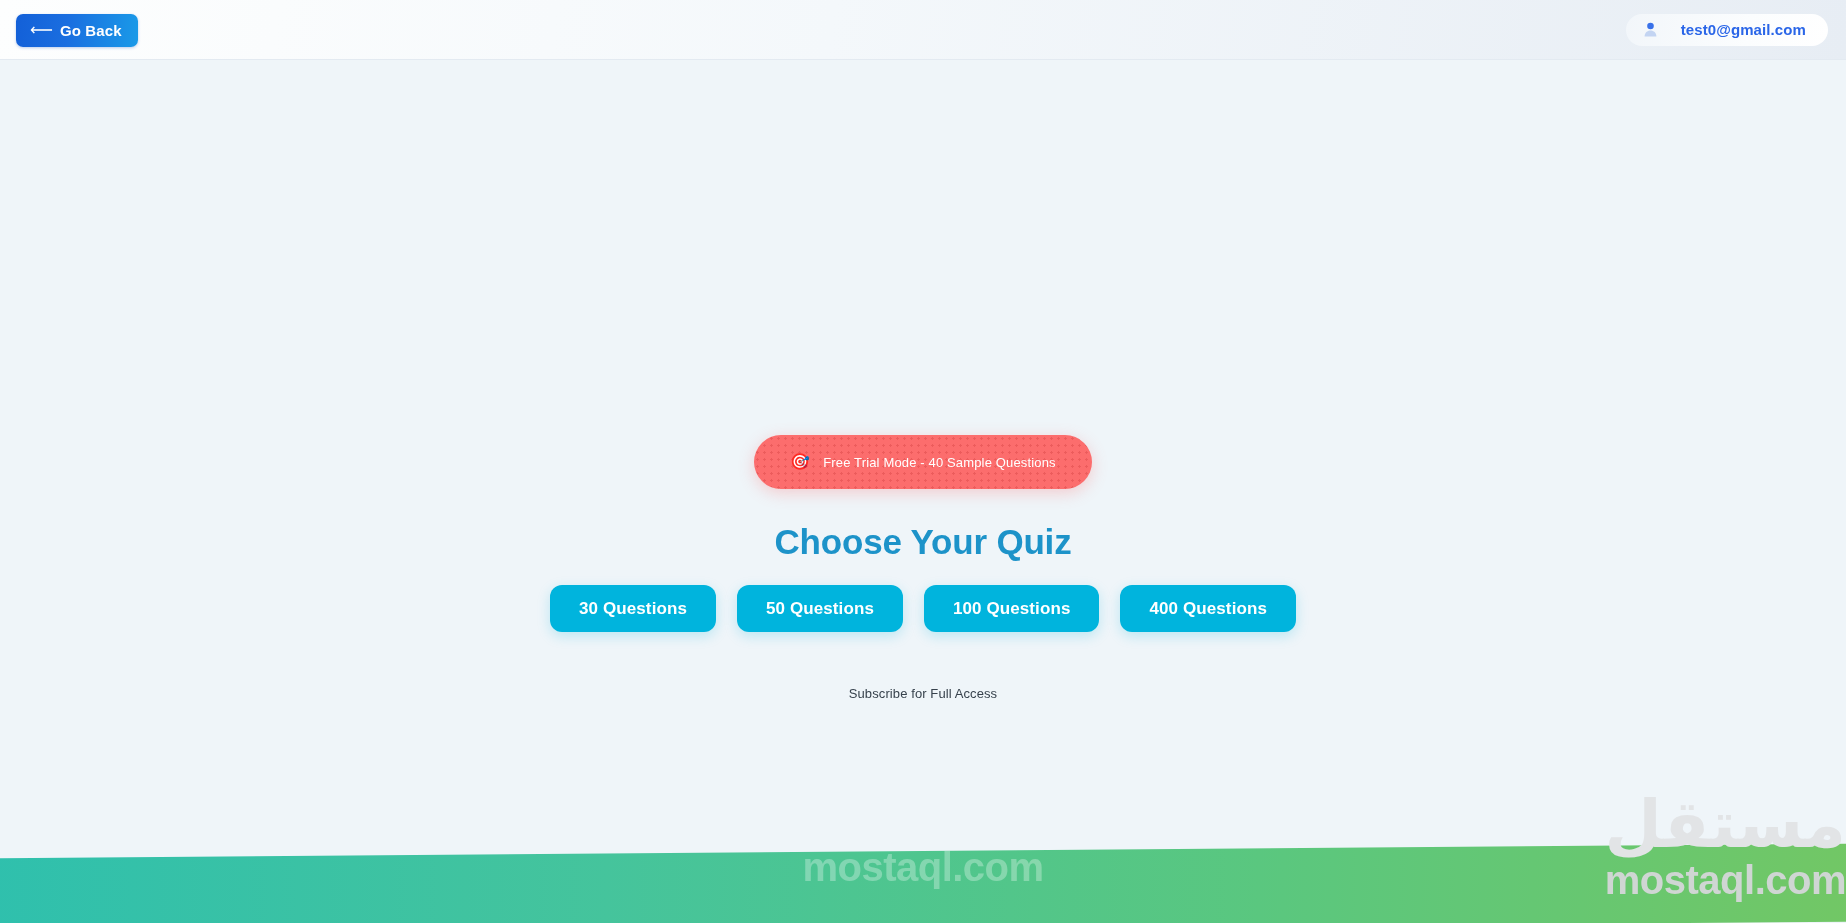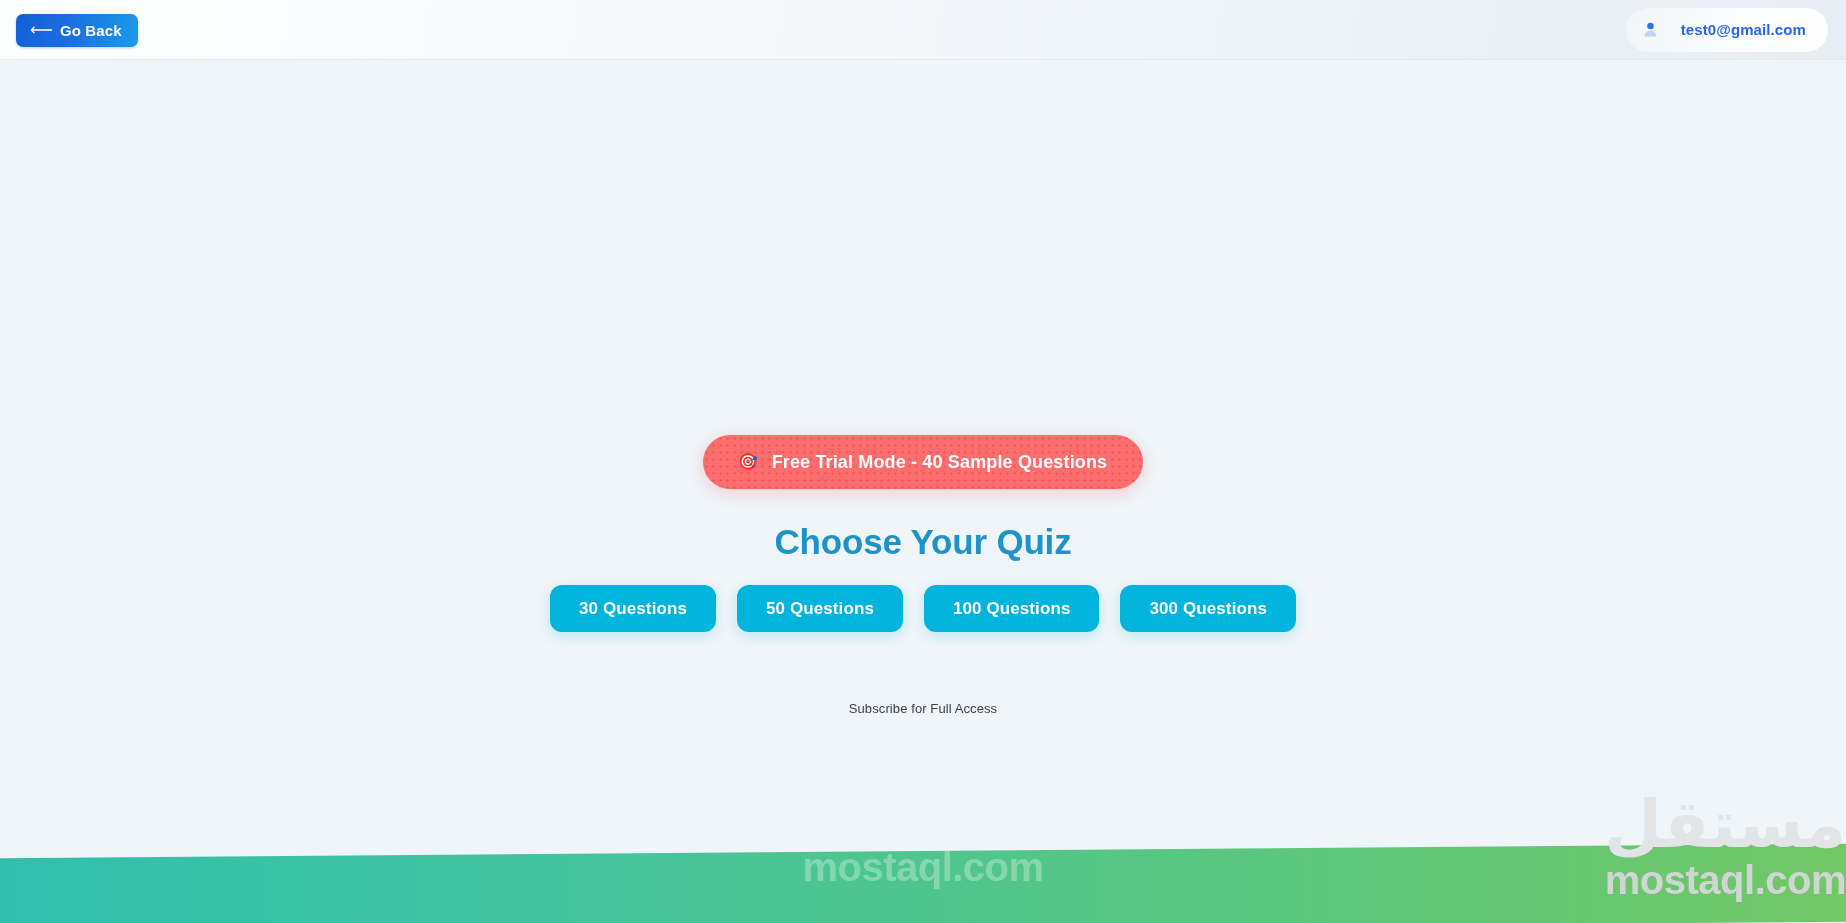--- a/index.html
+++ b/index.html
@@ -63,21 +63,21 @@
     font-size: 16px;
     line-height: 1;
     font-weight: normal;
     transform: translateY(-1px);
   }
 
   .user-pill {
     display: inline-flex;
     align-items: center;
     gap: 24px;
-    height: 44px;
+    height: 32px;
     padding: 0 22px 0 18px;
     border-radius: 22px;
     background: linear-gradient(100deg, #f2f6fa 0%, #fbfdfe 60%, #ffffff 100%);
     cursor: pointer;
   }
   .user-pill .avatar-icon {
     width: 13px;
     height: 15px;
     display: block;
     flex: 0 0 auto;
@@ -118,22 +118,22 @@
     cursor: default;
   }
   .trial-banner .dart-icon {
     font-size: 16px;
     line-height: 1;
     display: inline-block;
     transform: translateY(0px);
   }
   .trial-text {
     color: #ffffff;
-    font-size: 18px;
-    font-weight: bold;
+    font-size: 13px;
+    font-weight: normal;
     letter-spacing: .15px;
     white-space: nowrap;
     text-align: center;
   }
 
   .page-heading {
     margin-top: 33px;
     font-size: 35px;
     font-weight: bold;
     color: #1d93c9;
@@ -157,21 +157,21 @@
     font-family: "Liberation Sans", sans-serif;
     font-size: 17px;
     font-weight: bold;
     letter-spacing: .1px;
     white-space: nowrap;
     cursor: pointer;
     box-shadow: 0 4px 13px rgba(0,180,221,.22);
   }
 
   .subscribe-note {
-    margin-top: 69px;
+    margin-top: 54px;
     font-size: 13px;
     color: #37424d;
     letter-spacing: .1px;
     white-space: nowrap;
   }
 
   
   .watermark {
     position: absolute;
     left: 0;
@@ -256,21 +256,21 @@
       <span class="dart-icon">🎯</span>
       <span class="trial-text">Free Trial Mode - 40 Sample Questions</span>
     </div>
 
     <h1 class="page-heading">Choose Your Quiz</h1>
 
     <div class="quiz-row">
       <button class="quiz-btn">30 Questions</button>
       <button class="quiz-btn">50 Questions</button>
       <button class="quiz-btn">100 Questions</button>
-      <button class="quiz-btn">300 Questions</button>
+      <button class="quiz-btn">400 Questions</button>
     </div>
 
     <div class="subscribe-note">Subscribe for Full Access</div>
 
   </div>
 
   <div class="watermark">
     <div class="watermark-ar">مستقل</div>
     <div class="watermark-en">mostaql.com</div>
   </div>

